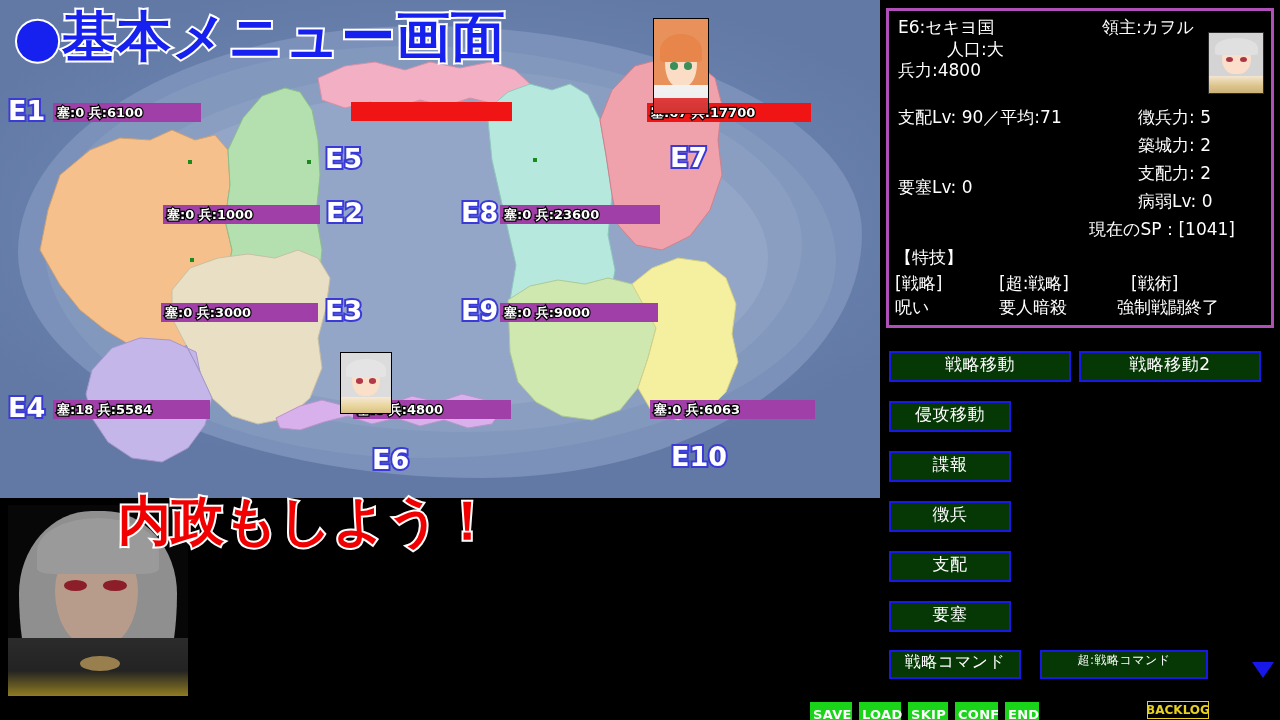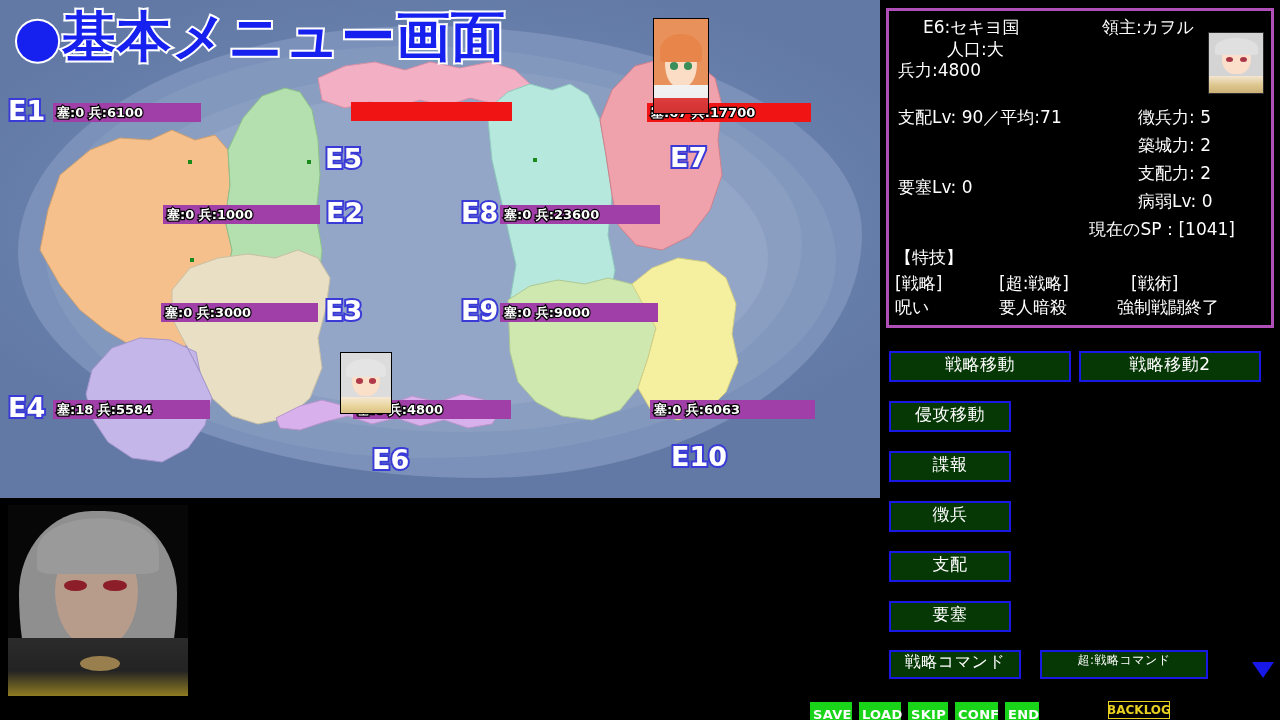--- a/index.html
+++ b/index.html
@@ -99,21 +99,21 @@
   
   #bottom-bar{ position:absolute; left:880px; top:700px; width:400px; height:20px;
                z-index:20; }
   .sysbtn{ position:absolute; top:2px; height:16px; background:#1ad41a; color:#fff;
            font-size:13px; font-weight:bold; display:flex; align-items:center;
            justify-content:flex-start; padding:12px 3px; letter-spacing:0.3px;
            font-family:"DejaVu Sans","Liberation Sans",sans-serif; }
   #backlog-btn{ position:absolute; top:1px; height:18px; background:#000;
                 border:1px solid #e8d020; color:#e8d020; font-size:12px;
                 font-weight:bold; display:flex; align-items:center;
-                justify-content:center; padding:0 4px; }
+                justify-content:center; padding:0 4px;margin-left:39px; }
   #next-arrow{ position:absolute; right:6px; top:662px; width:0; height:0;
                border-left:11px solid transparent; border-right:11px solid transparent;
                border-top:16px solid #1818e8; z-index:20; }
   #bottom-strip{ position:absolute; left:0; top:696px; width:1280px; height:24px;
                  background:#000; z-index:15; }
 </style>
 </head>
 <body>
 
 <div id="map-panel">
@@ -239,21 +239,21 @@
     <span>塞:0  兵:4800</span>
   </div>
 
   <div class="region-label" style="left:671px;top:441px;">E10</div>
   <div class="stat-bar" style="left:650px;top:400px;width:165px;">
     <span>塞:0  兵:6063</span>
   </div>
 </div>
 
 <div id="info-panel">
-  <div class="info-row" style="left:9px;top:5px;margin-left:25px;">E6:セキヨ国</div>
+  <div class="info-row" style="left:9px;top:5px;">E6:セキヨ国</div>
   <div class="info-row" style="left:213px;top:5px;">領主:カヲル</div>
   <div class="info-row" style="left:58px;top:27px;">人口:大</div>
   <div class="info-row" style="left:9px;top:48px;">兵力:4800</div>
 
   <div id="info-avatar">
     <div class="face">
       <div class="hairback" style="background:#d4d4d4;"></div>
       <div class="skin" style="left:24%;top:20%;width:54%;height:48%;background:#fbdfca;"></div>
       <div class="fringe" style="left:12%;top:8%;width:78%;height:28%;background:#e0e0e0;"></div>
       <div class="eye" style="left:31%;top:40%;background:#a83646;width:14%;height:9%;"></div>
@@ -334,20 +334,21 @@
     <div class="body" style="height:38%;background:linear-gradient(180deg,#2b2b2b 0%,#232323 40%,#8d7a22 70%,#7a6a1c 100%);"></div>
     <div style="position:absolute;left:40%;top:70%;width:22%;height:7%;border-radius:50%;background:#9a7f4e;"></div>
   </div>
 </div>
 
 <div class="msg-line" style="left:288px;top:549px;">＊＊コマンド選択＊＊</div>
 <div class="msg-line" style="left:552px;top:549px;">ターン:54</div>
 <div class="msg-line" style="left:288px;top:575px;">残りコマンド数(5)</div>
 
 <div id="overlay-red">
+  <div>内政もしよう！</div>
 </div>
 
 <div id="bottom-strip"></div>
 <div id="next-arrow"></div>
 <div id="bottom-bar">
   <div class="sysbtn" style="left:-70px;width:42px;">
     <span>SAVE</span>
   </div>
   <div class="sysbtn" style="left:-21px;width:42px;">
     <span>LOAD</span>

